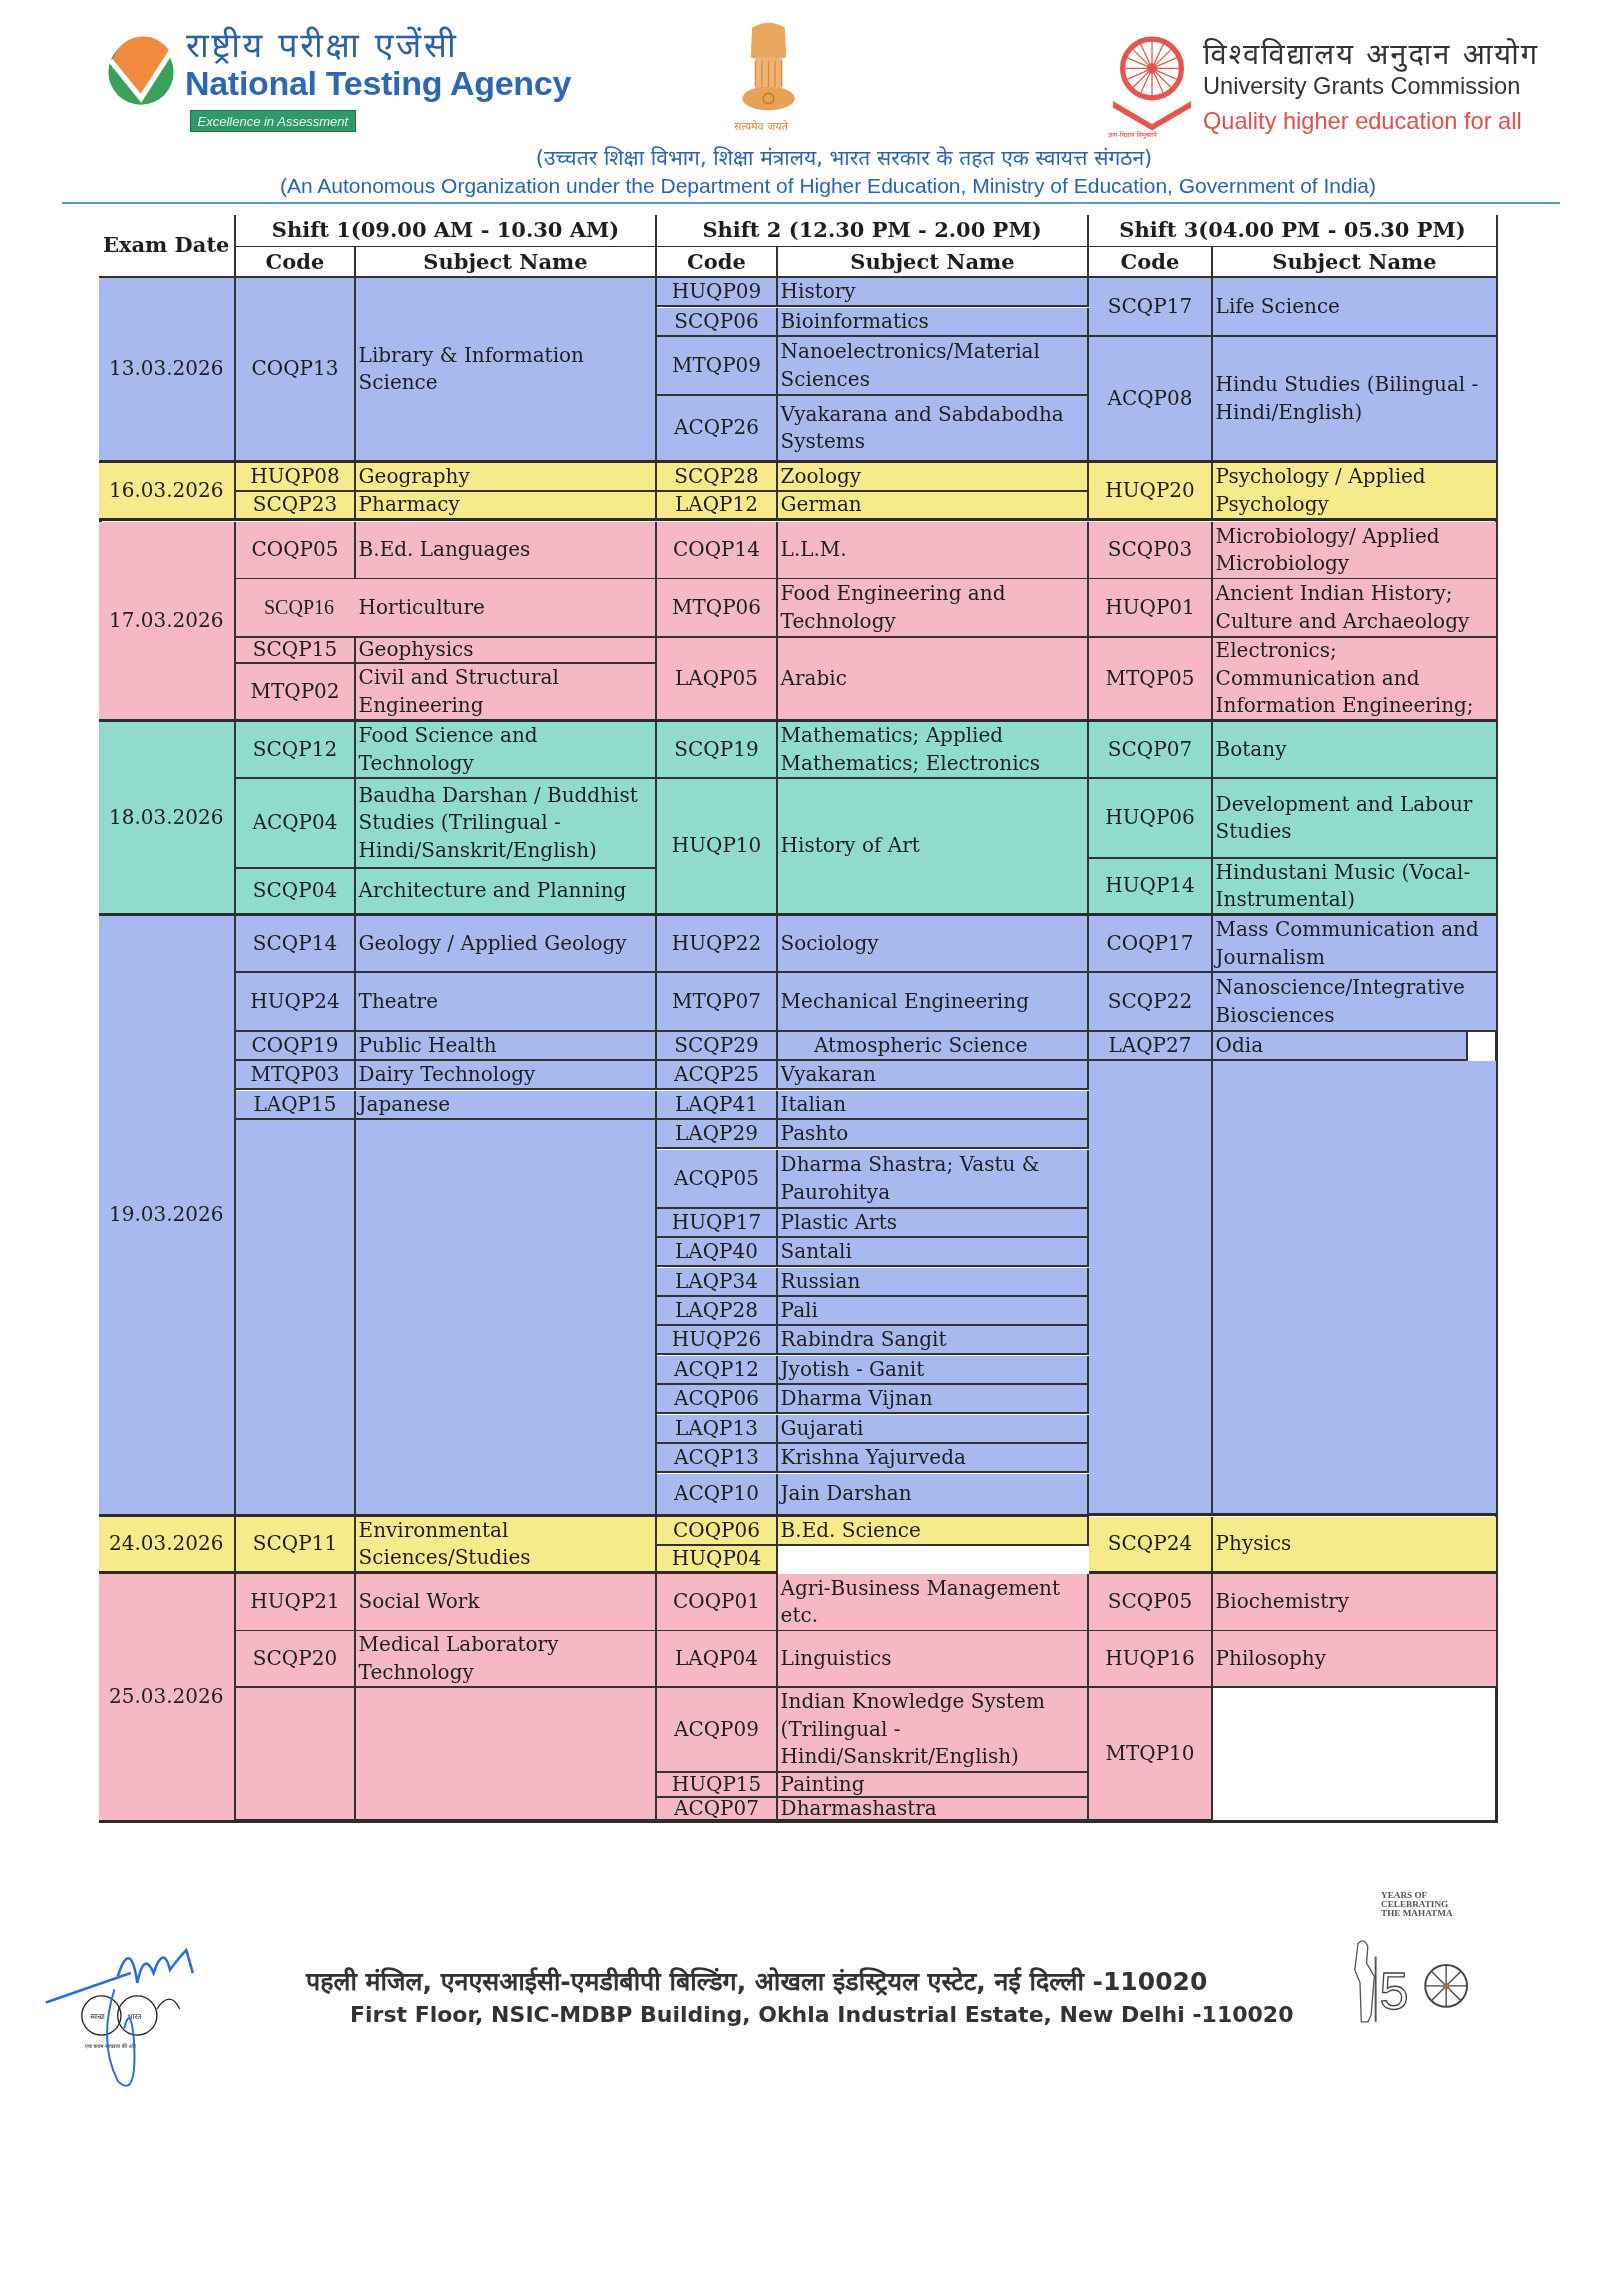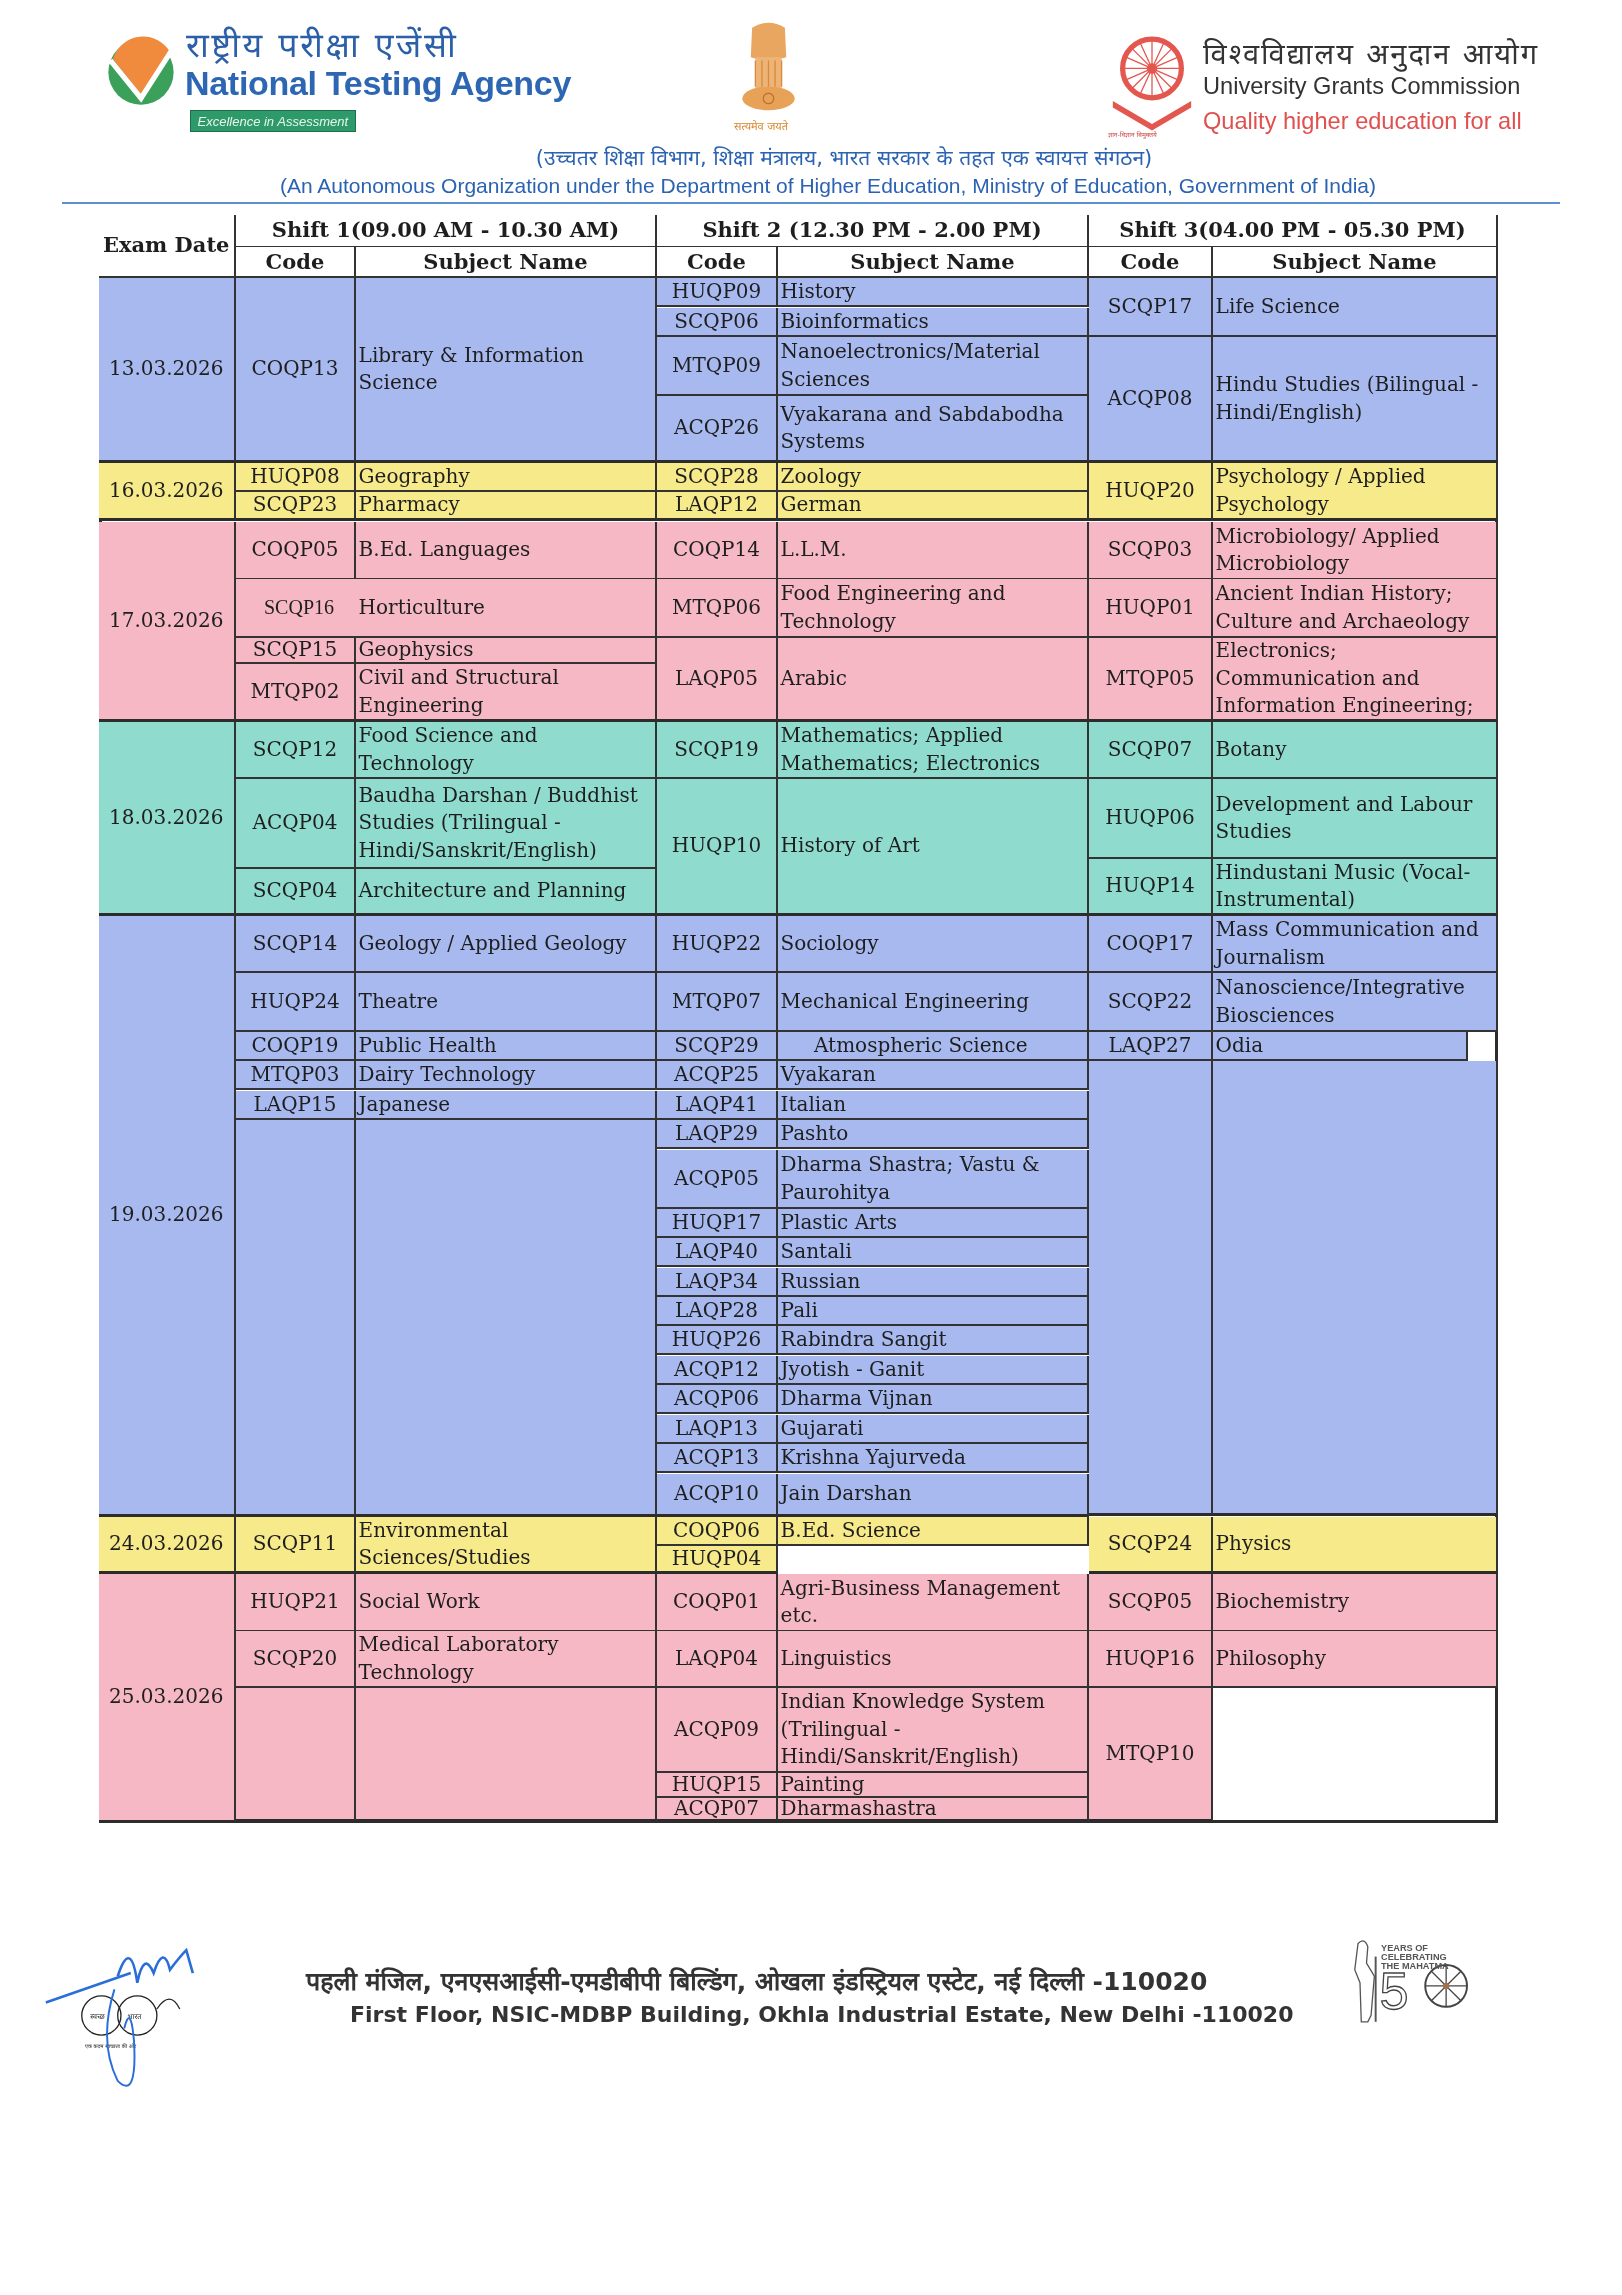--- a/index.html
+++ b/index.html
@@ -31,21 +31,21 @@
   .yellow { background:#f7ea8a; }
   .pink { background:#f5b8c4; }
   .teal { background:#8fdccf; }
   .thick { border-bottom:3.3px solid #2c2c2c; }
 
   
   .sig { left:39px; top:1911px; width:275px; height:196px; }
   .addr-hindi { left:306px; top:1963px; font-family:"DejaVu Sans", sans-serif; font-weight:bold; font-size:25px; color:#333; }
   .addr-eng { left:350px; top:2002px; font-family:"DejaVu Sans", sans-serif; font-weight:bold; font-size:22px; color:#333; }
   .gandhi { left:1348px; top:1937px; width:131px; height:124px; }
-  .gandhi-text { left:1381px; top:1944px; font-family:Liberation Sans, sans-serif; font-weight:bold; font-size:9.2px; line-height:9.2px; color:#555; }
+  .gandhi-text { left:1381px; top:1891px; font-family:Liberation Serif, serif; font-weight:bold; font-size:9.2px; line-height:9.2px; color:#555; }
 </style>
 </head>
 <body>
 
 <svg class="abs nta-logo" viewBox="0 0 110 115">
   <circle cx="55" cy="60" r="50" fill="#3aa05a"></circle>
   <path d="M12 40 A48 48 0 0 1 100 30 L55 95 Z" fill="#f08a3c"></path>
   <path d="M8 42 L55 100 L105 22" fill="none" stroke="#fff" stroke-width="8"></path>
 </svg>
 <div class="abs nta-hindi">राष्ट्रीय परीक्षा एजेंसी</div>

